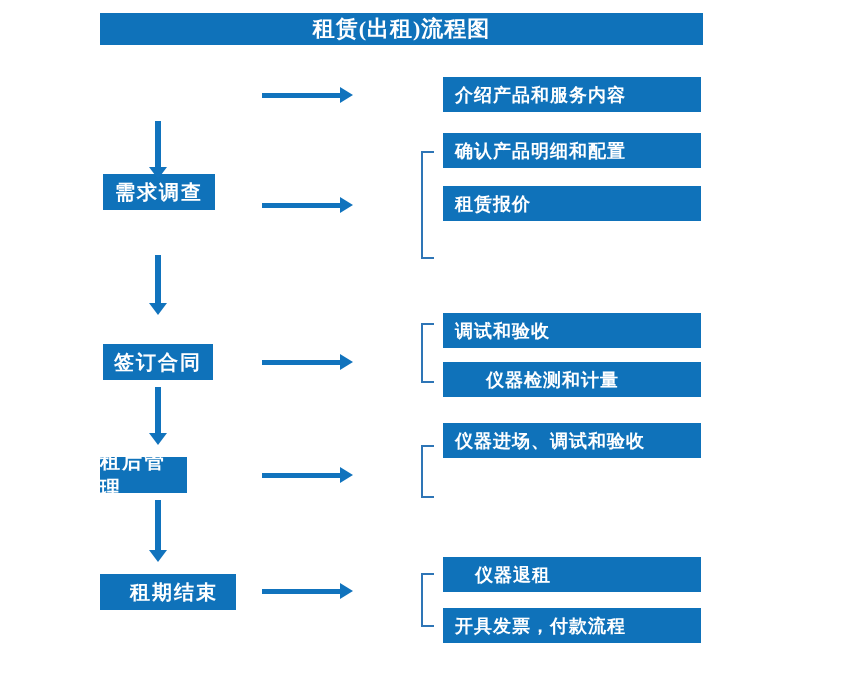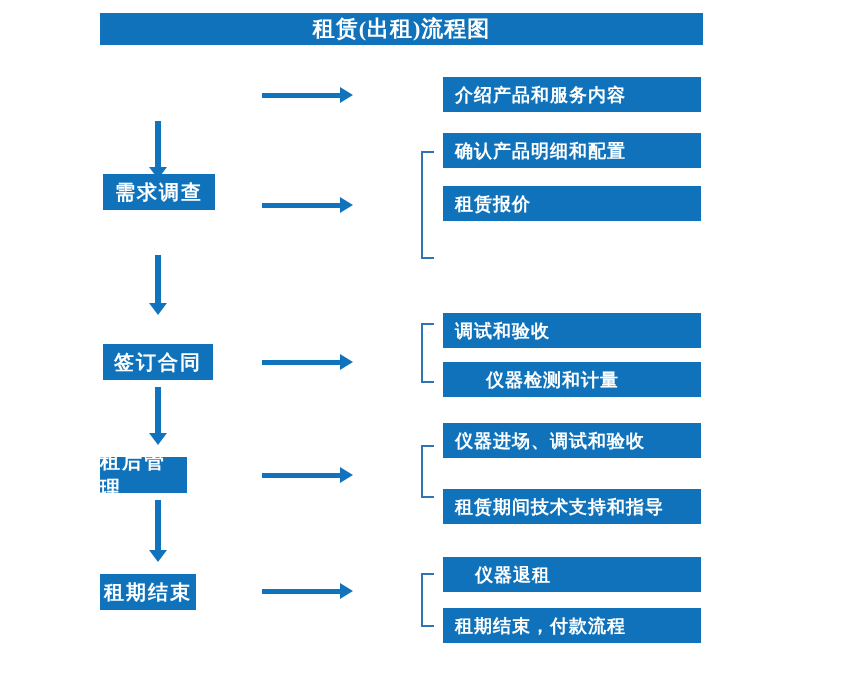--- a/index.html
+++ b/index.html
@@ -72,21 +72,21 @@
 </head>
 <body>
 
 <div class="canvas">
 
   <div class="title-bar">租赁(出租)流程图</div>
 
   <div class="step-box" style="left:103px;top:174px;width:112px;">需求调查</div>
   <div class="step-box" style="left:103px;top:344px;width:110px;font-family:Liberation Serif, serif;">签订合同</div>
   <div class="step-box" style="left:100px;top:457px;width:87px;">租后管理</div>
-  <div class="step-box" style="left:100px;top:574px;width:96px;">租期结束</div>
+  <div class="step-box" style="left:100px;top:574px;width:124px;padding-left:12px;">租期结束</div>
 
   <div class="varrow" style="top:121px;height:58px;">
     <div class="shaft"></div>
     <div class="head"></div>
   </div>
   <div class="varrow" style="top:255px;height:60px;">
     <div class="shaft"></div>
     <div class="head"></div>
   </div>
   <div class="varrow" style="top:387px;height:58px;">
@@ -123,17 +123,16 @@
   <div class="bracket" style="top:323px;height:60px;"></div>
   <div class="bracket" style="top:445px;height:53px;"></div>
   <div class="bracket" style="top:573px;height:54px;"></div>
 
   <div class="detail-box" style="top:77px;">介绍产品和服务内容</div>
   <div class="detail-box" style="top:133px;text-align:center;">确认产品明细和配置</div>
   <div class="detail-box" style="top:186px;">租赁报价</div>
   <div class="detail-box" style="top:313px;">调试和验收</div>
   <div class="detail-box" style="top:362px;padding-left:43px;">仪器检测和计量</div>
   <div class="detail-box" style="top:423px;">仪器进场、调试和验收</div>
-  <div class="detail-box" style="top:489px;">租赁期间技术支持和指导</div>
   <div class="detail-box" style="top:557px;padding-left:32px;">仪器退租</div>
-  <div class="detail-box" style="top:608px;">租期结束，付款流程</div>
+  <div class="detail-box" style="top:608px;">开具发票，付款流程</div>
 
 </div>
 
 </body></html>

